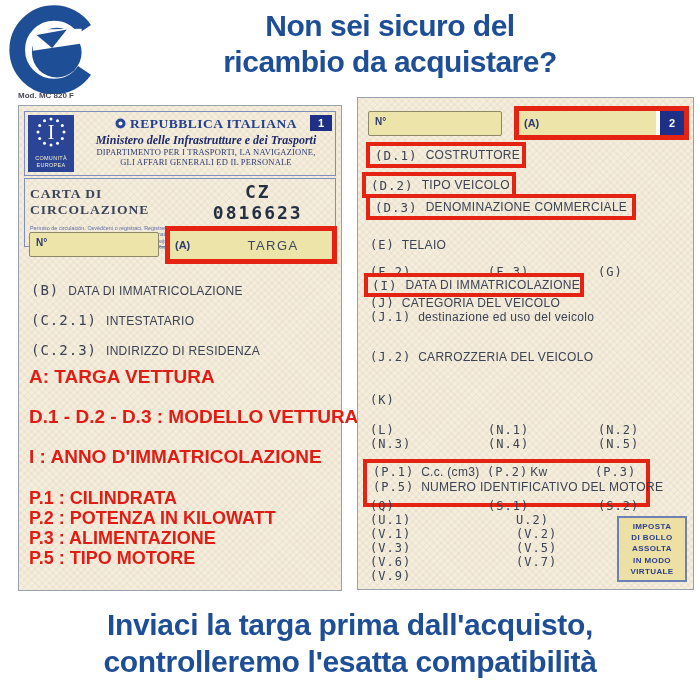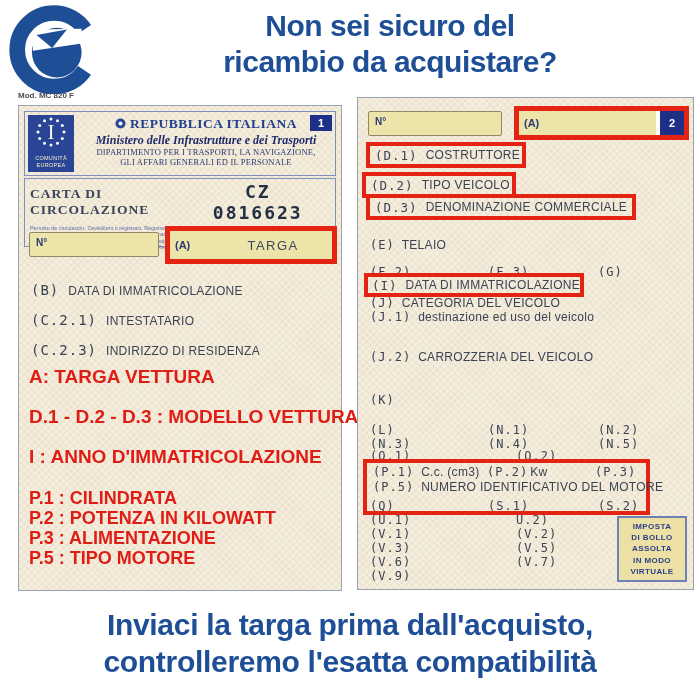--- a/index.html
+++ b/index.html
@@ -57,21 +57,21 @@
   .b2{position:static;width:24px;font-size:11px;line-height:24px;}
   .dbox{position:absolute;border:4px solid var(--red);display:flex;align-items:center;gap:8px;
         padding-left:5px;box-sizing:border-box;white-space:nowrap;}
   .rrow{position:absolute;left:0;right:0;height:14px;}
   .cell{position:absolute;display:flex;gap:7px;align-items:baseline;white-space:nowrap;}
   .cell .code{font-size:12px;}
   .cell .lbl{font-size:12px;}
   .p1{left:12px;} .p2{left:130px;} .p3{left:240px;} .pc{left:158px;}
   .ibox{position:absolute;left:6px;top:175px;width:220px;height:24px;border:4px solid var(--red);
         display:flex;gap:8px;align-items:center;padding-left:4px;box-sizing:border-box;white-space:nowrap;}
-  .pbox{position:absolute;left:5px;top:361px;width:287px;height:56px;border:4px solid var(--red);box-sizing:border-box;}
+  .pbox{position:absolute;left:5px;top:361px;width:287px;height:48px;border:4px solid var(--red);box-sizing:border-box;}
   .pbox .cell{position:absolute;}
   .pbox .tight{gap:2px;}
   .stamp{position:absolute;right:6px;top:418px;width:70px;height:66px;border:2px solid #6d81b5;
          background:#ece0a4;box-sizing:border-box;text-align:center;color:#2c3f8c;font-weight:bold;
          font-size:8px;line-height:11.2px;padding-top:3px;letter-spacing:.4px;}
   .footer{position:absolute;left:0;right:0;top:606px;text-align:center;color:var(--blue);
           font-weight:bold;font-size:30px;line-height:37px;letter-spacing:-.3px;}
 </style>
 </head>
 <body>
@@ -253,28 +253,20 @@
       <span class="cell p1">
           <span class="code">(N.3)</span>
         </span>
       <span class="cell p2">
           <span class="code">(N.4)</span>
         </span>
       <span class="cell p3">
           <span class="code">(N.5)</span>
         </span>
     </div>
-    <div class="rrow" style="top:351px">
-      <span class="cell p1">
-          <span class="code">(O.1)</span>
-        </span>
-      <span class="cell pc">
-          <span class="code">(O.2)</span>
-        </span>
-    </div>
 
     <div class="pbox">
       <span class="cell" style="left:6px;top:2px">
           <span class="code">(P.1)</span>
           <span class="lbl">C.c. (cm3)</span>
         </span>
       <span class="cell tight" style="left:120px;top:2px">
           <span class="code">(P.2)</span>
           <span class="lbl">Kw</span>
         </span>

